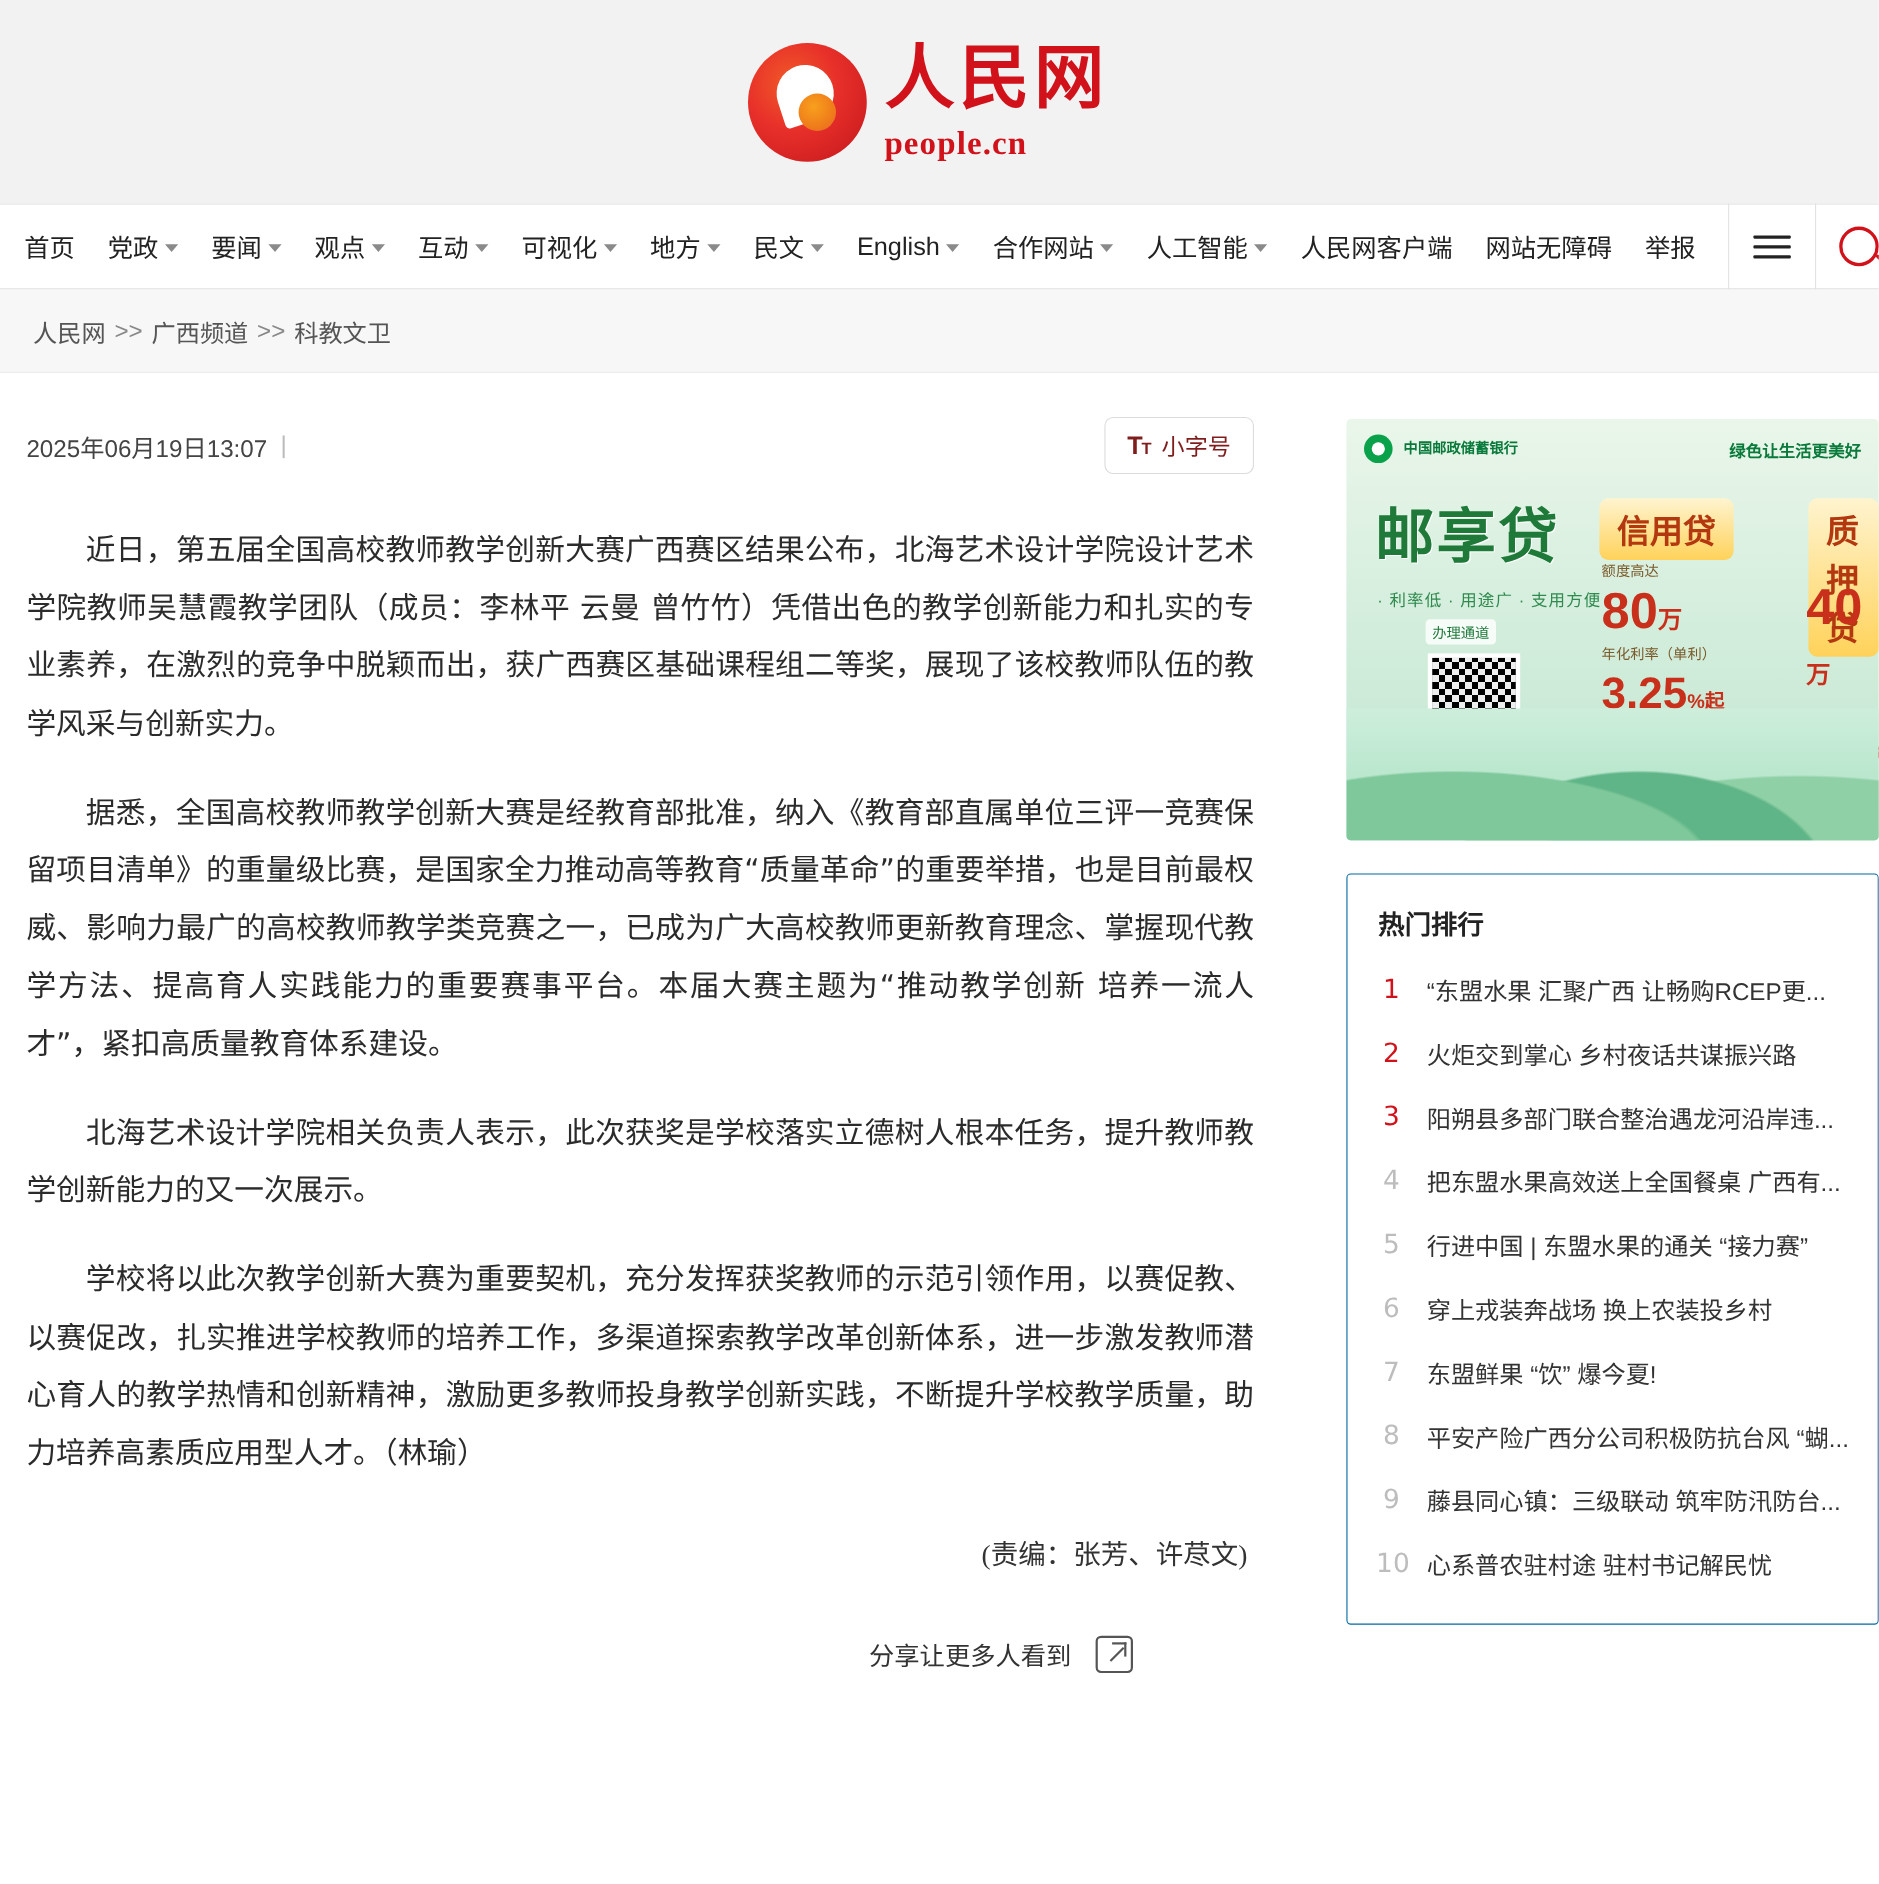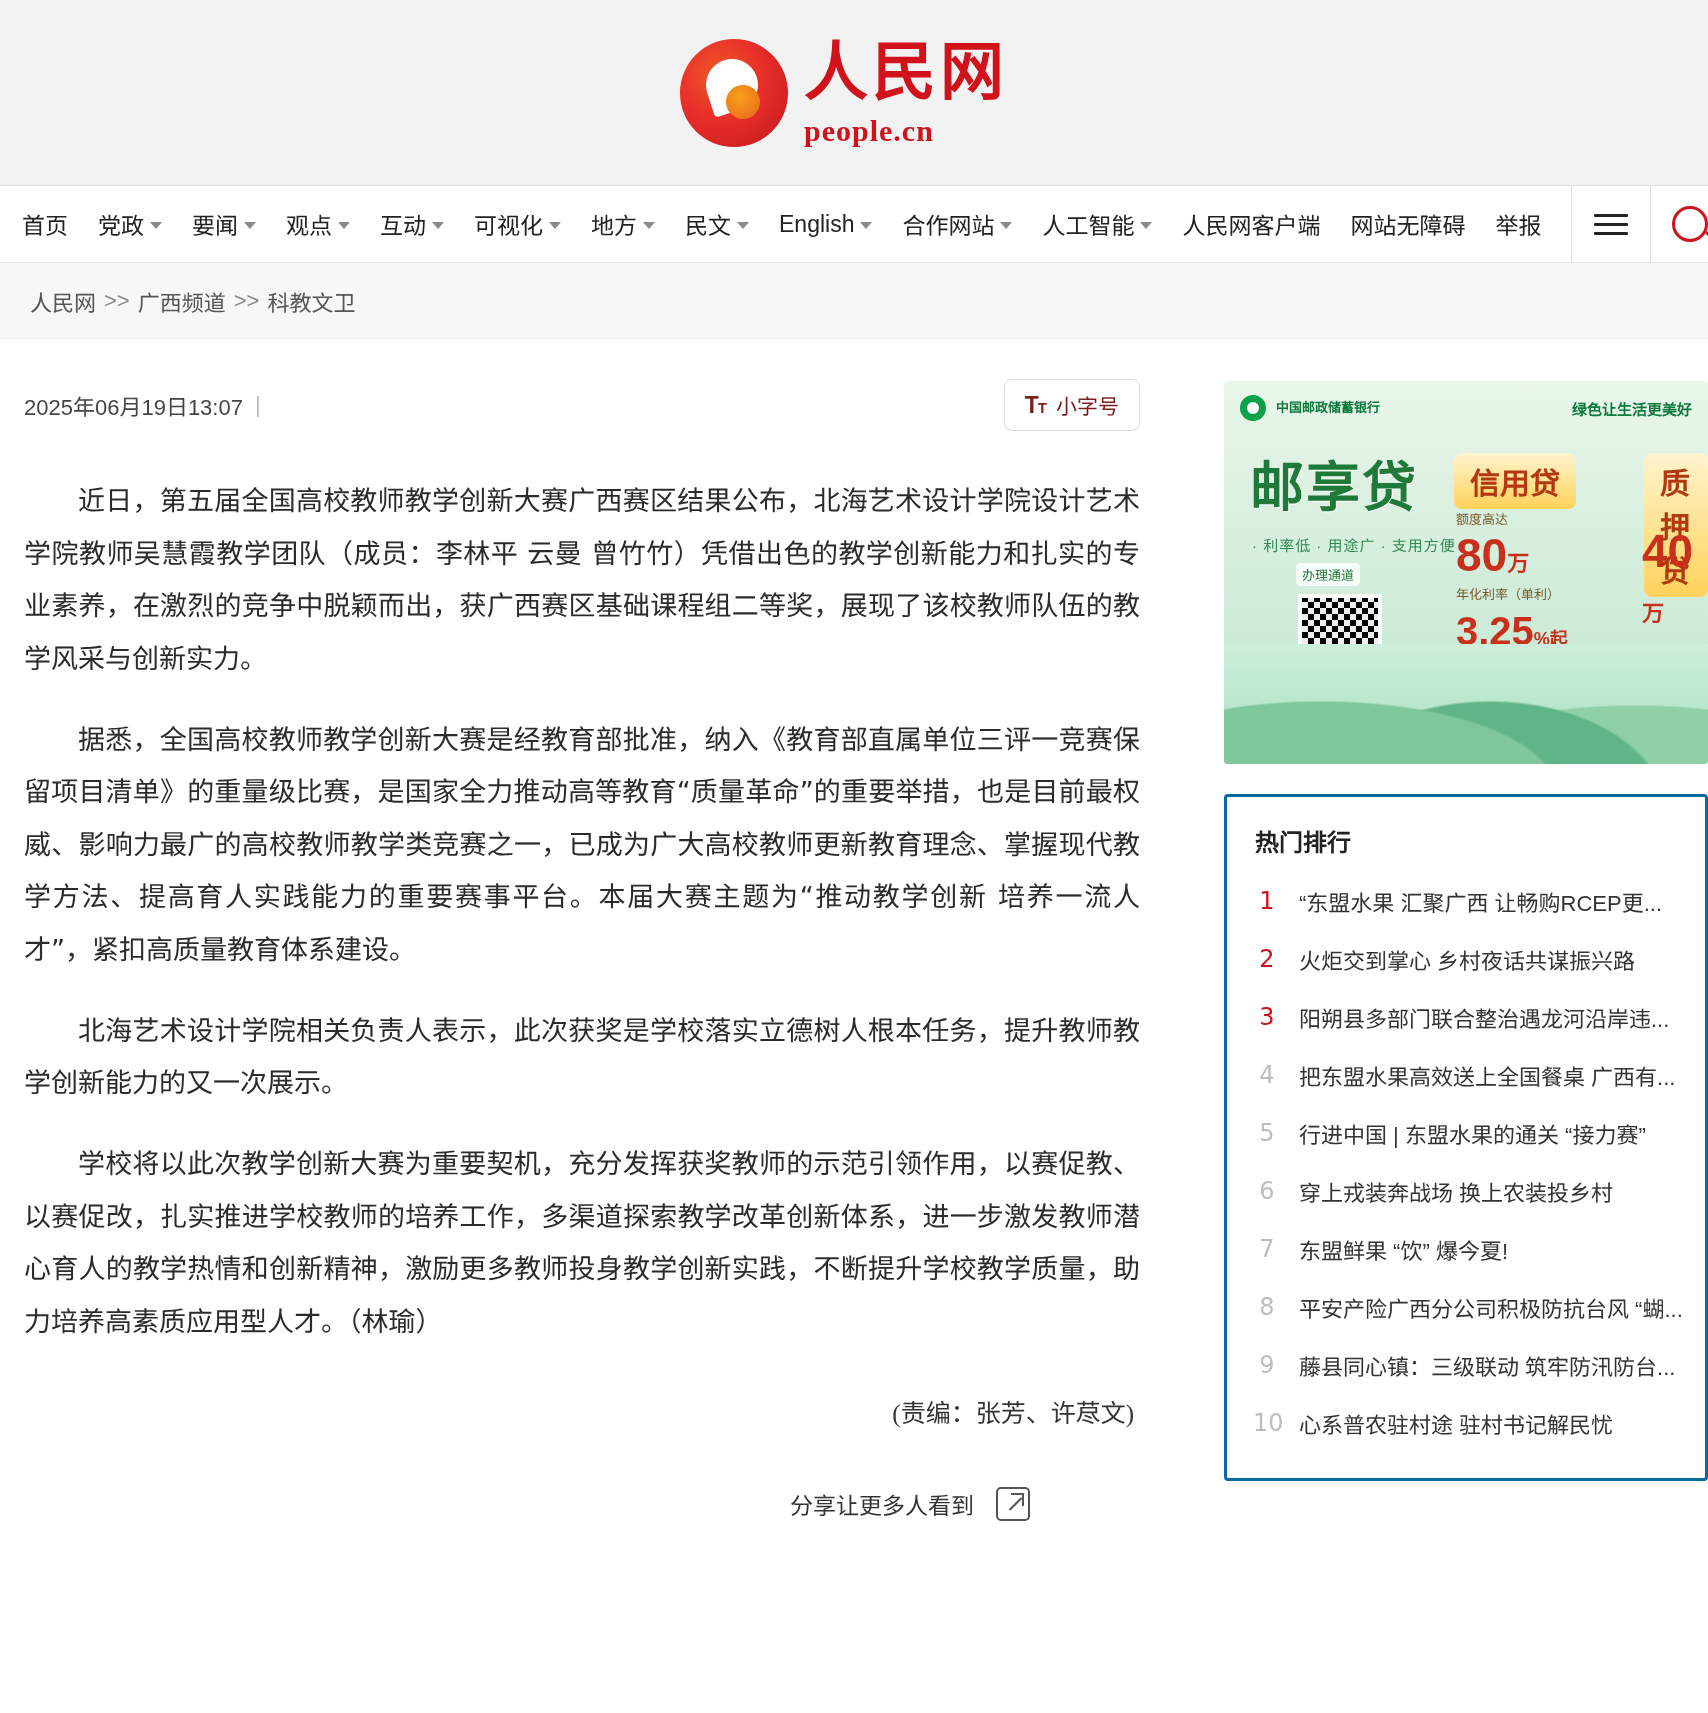--- a/index.html
+++ b/index.html
@@ -375,21 +375,21 @@
     background:
       radial-gradient(ellipse at 20% 120%, #7fc89b 0 42%, transparent 43%),
       radial-gradient(ellipse at 55% 140%, #5fb587 0 46%, transparent 47%),
       radial-gradient(ellipse at 85% 120%, #8fd0a6 0 40%, transparent 41%),
       linear-gradient(180deg,#cdeedb,#a9e0c2);
   }
 
   
   .rank-box {
     margin-top: 30px;
-    border: 3px solid #0369a1;
+    border: 1px solid #0369a1;
     border-radius: 4px;
     padding: 26px 0 26px 0;
     box-sizing: border-box;
     background: #fff;
   }
   .rank-title {
     font-size: 24px;
     font-weight: 700;
     color: #222;
     padding: 0 28px 14px 28px;

